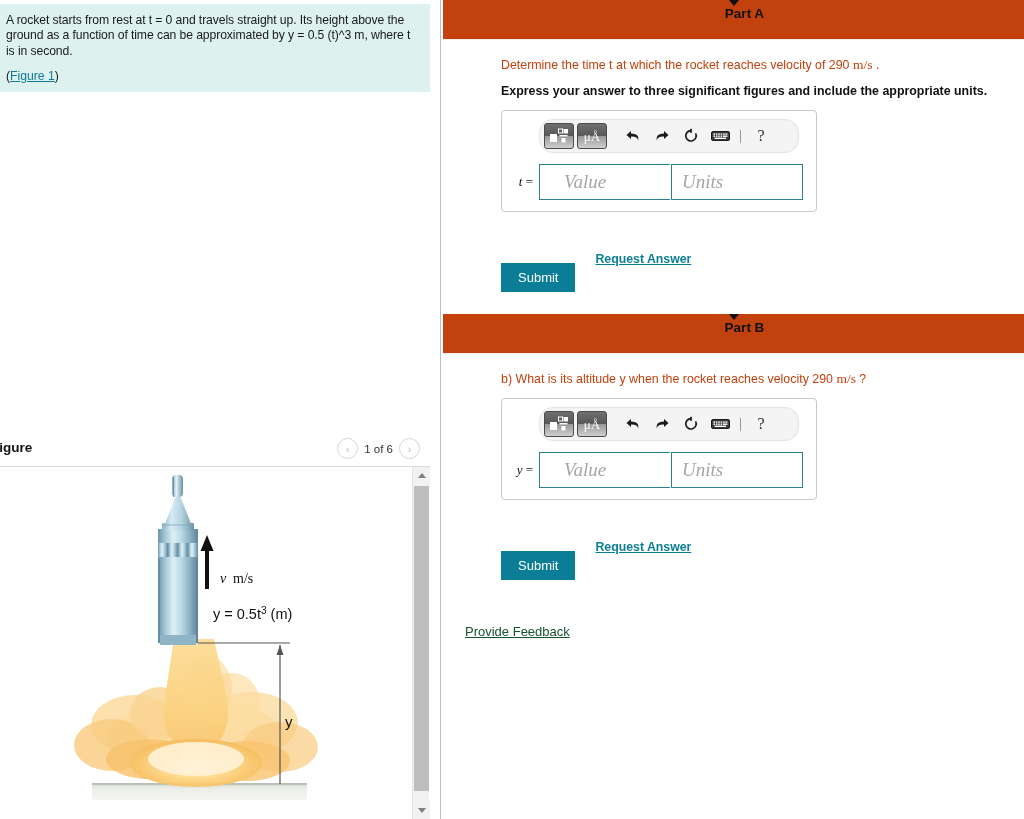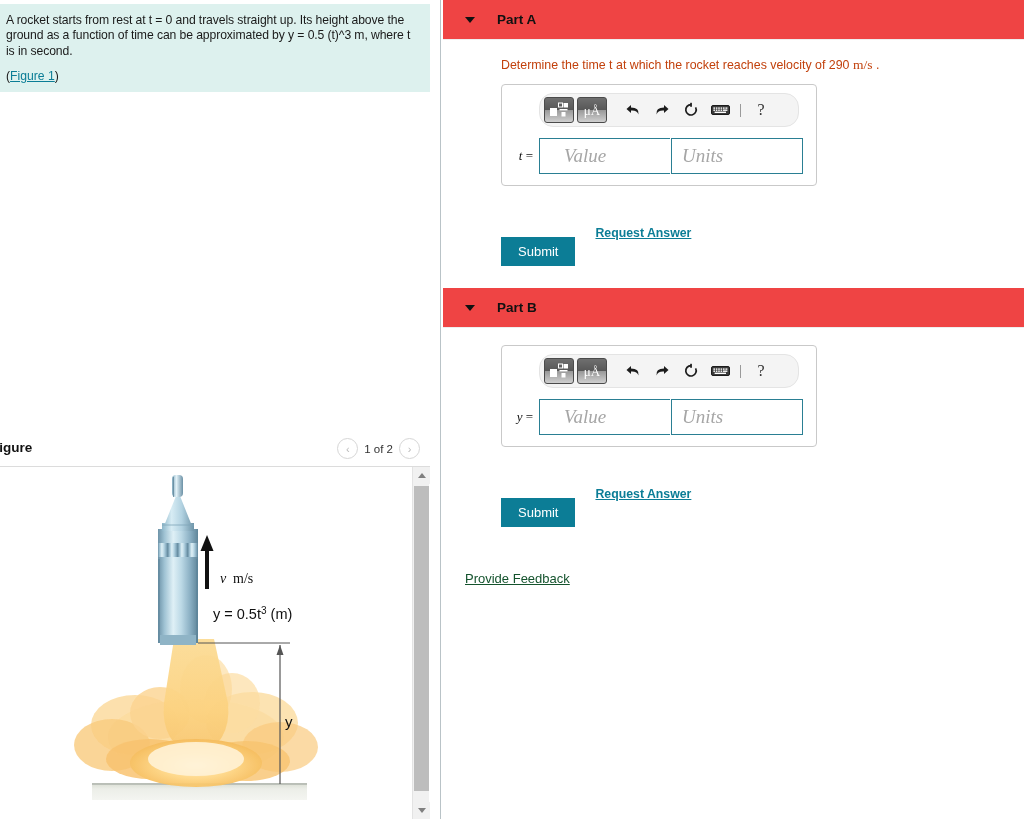--- a/index.html
+++ b/index.html
@@ -93,24 +93,25 @@
   }
 
   
   #right-col {
     position: absolute; left: 443px; top: 0;
     width: 581px; height: 819px; background: #fff;
   }
   .part-header {
     position: relative;
     height: 40px;
-    background: #ef4444;
+    background: #c2410c;
     border-bottom: 1px solid #eeeeee;
     display: flex; align-items: center;
     padding-left: 22px;
+    flex-direction: column;
   }
   .part-caret {
     width: 0; height: 0;
     border-left: 5px solid transparent; border-right: 5px solid transparent;
     border-top: 6px solid #111;
     margin-right: 22px;
     cursor: pointer;
   }
   .part-title { font-size: 13.5px; font-weight: bold; color: #111; }
 
@@ -202,21 +203,21 @@
       <div id="problem-text">A rocket starts from rest at t = 0 and travels straight up. Its height above the ground as a function of time can be approximated by y = 0.5 (t)^3 m, where t is in second.</div>
       <div id="figure-link-wrap"><span class="paren">(</span><span id="figure-link">Figure 1</span><span class="paren">)</span></div>
     </div>
 
     <div id="figure-header">
       <div id="figure-title">Figure</div>
       <div id="pager">
         <div class="pg-btn">
             <span>‹</span>
           </div>
-        <div id="pager-label">1 of 2</div>
+        <div id="pager-label">1 of 6</div>
         <div class="pg-btn">
             <span>›</span>
           </div>
       </div>
     </div>
 
     <div id="figure-box">
       <svg id="figure-canvas" viewBox="0 0 410 352">
         <defs>
           <linearGradient id="bodyGrad" x1="0" y1="0" x2="1" y2="0">
@@ -334,20 +335,21 @@
 
   <div id="right-col">
 
     
     <div class="part-header">
       <div class="part-caret"></div>
       <div class="part-title">Part A</div>
     </div>
     <div class="part-body">
       <div class="prompt"><span>Determine the time t at which the rocket reaches velocity of 290 </span><span class="mathunit">m/s</span><span> .</span></div>
+      <div class="instruction">Express your answer to three significant figures and include the appropriate units.</div>
 
       <div class="answer-box">
         <div class="mathbar">
           <div class="mb-btn">
             <svg width="20" height="16" viewBox="0 0 20 16">
               <rect x="1" y="6" width="7" height="8" fill="#fff"></rect>
               <rect x="9.5" y="1" width="4" height="4" fill="none" stroke="#fff" stroke-width="1"></rect>
               <rect x="14.5" y="1" width="4.5" height="4.5" fill="#fff"></rect>
               <rect x="10.5" y="7" width="8" height="1.4" fill="#fff"></rect>
               <rect x="12.5" y="10" width="4" height="4.5" fill="#fff"></rect>
@@ -409,20 +411,21 @@
       </div>
       <div class="spacer-b"></div>
     </div>
 
     
     <div class="part-header">
       <div class="part-caret"></div>
       <div class="part-title">Part B</div>
     </div>
     <div class="part-body">
+      <div class="prompt"><span>b) What is its altitude y when the rocket reaches velocity 290 </span><span class="mathunit">m/s</span><span> ?</span></div>
 
       <div class="answer-box">
         <div class="mathbar">
           <div class="mb-btn">
             <svg width="20" height="16" viewBox="0 0 20 16">
               <rect x="1" y="6" width="7" height="8" fill="#fff"></rect>
               <rect x="9.5" y="1" width="4" height="4" fill="none" stroke="#fff" stroke-width="1"></rect>
               <rect x="14.5" y="1" width="4.5" height="4.5" fill="#fff"></rect>
               <rect x="10.5" y="7" width="8" height="1.4" fill="#fff"></rect>
               <rect x="12.5" y="10" width="4" height="4.5" fill="#fff"></rect>

